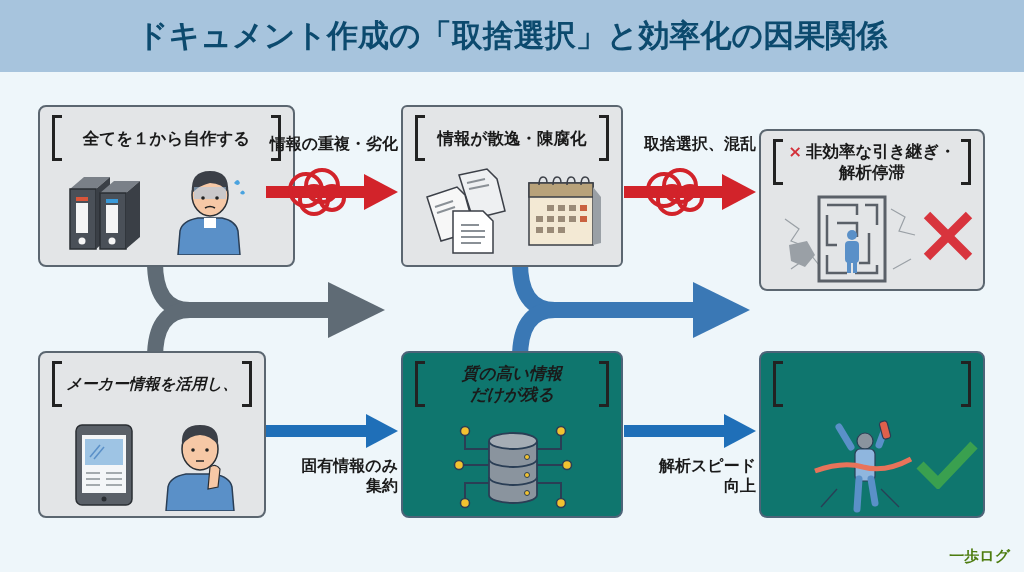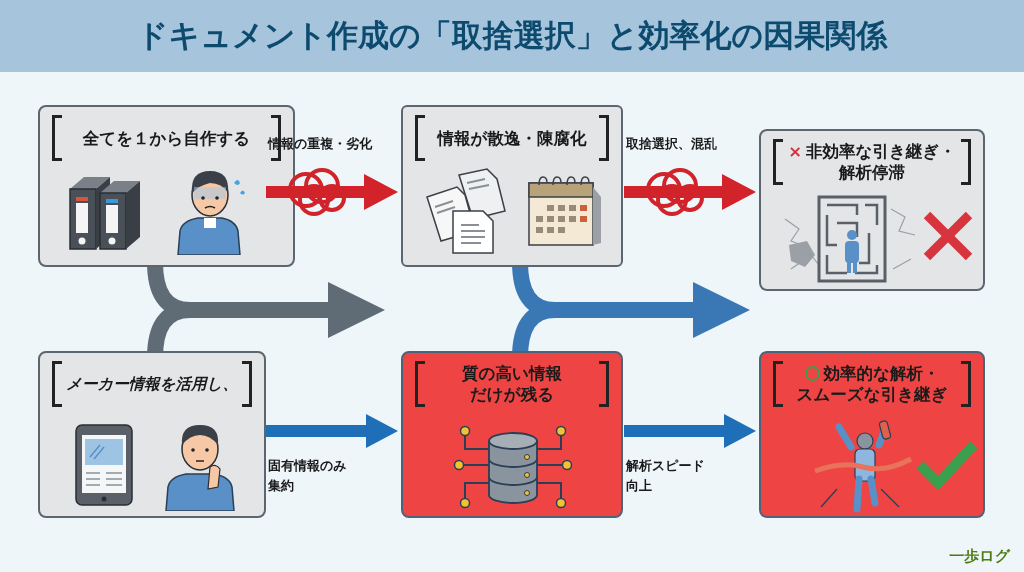--- a/index.html
+++ b/index.html
@@ -15,41 +15,41 @@
     background: #a7c4dd;
     display: flex; align-items: center; justify-content: center;
   }
   .title-bar h1 {
     font-size: 31px; font-weight: bold; color: #0c4a6e; letter-spacing: 0px;
   }
   .box {
     position: absolute; border: 2px solid #5b6670; border-radius: 8px;
   }
   .box.gray { background: #e3e5e7; }
-  .box.blue { background: #ef4444; border-color: #4d6478; }
+  .box.blue { background: #0f766e; border-color: #4d6478; font-style: italic; }
   .box-title {
     position: absolute; left: 10px; right: 10px; top: 8px; height: 46px;
     display: flex; align-items: center; justify-content: center;
     font-weight: bold; font-size: 16.5px; line-height: 21px; text-align: center;
   }
   .bracket {
     position: absolute; top: 0; width: 10px; height: 46px;
     border: 3px solid #222;
   }
   .bracket.l { left: 2px; border-right: none; }
   .bracket.r { right: 2px; border-left: none; }
   .box-title .txt { padding: 0 12px; }
   .mark-x { color: #d3303a; font-weight: bold; margin-right: 4px; }
   .mark-o {
     display: inline-block; width: 15px; height: 15px; border: 2.5px solid #3aa04f;
     border-radius: 50%; vertical-align: -2px; margin-right: 4px;
   }
   .illus { position: absolute; }
   .arrow-label {
-    position: absolute; font-weight: bold; font-size: 13px; text-align: left;
+    position: absolute; font-weight: bold; font-size: 16px; text-align: right;
     line-height: 20px; color: #1a1a1a; white-space: nowrap;
   }
   .watermark {
     position: absolute; right: 14px; bottom: 6px; font-size: 15px; color: #4d7c0f;
     font-weight: bold;
   }
   svg { display: block; }
 </style>
 </head>
 <body>
@@ -304,24 +304,20 @@
   <polygon points="100,0 132,17 100,34" fill="#1f6fb8"></polygon>
 </svg>
 <div class="arrow-label" style="left:626px;top:456px;width:130px;">
   <span>解析スピード</span><br>
   <span>向上</span>
 </div>
 
 <div class="box blue" style="left:759px;top:351px;width:226px;height:167px;">
   <div class="box-title">
     <span class="bracket l"></span>
-    <span class="txt">
-      <span class="mark-o"></span><span>効率的な解析・</span><br>
-      <span>スムーズな引き継ぎ</span>
-    </span>
     <span class="bracket r"></span>
   </div>
   <svg class="illus" style="left:52px;top:66px;" width="100" height="94" viewBox="0 0 100 94">
     <g stroke="#2a3e55" stroke-width="1.2">
       <path d="M26 8 L38 28" stroke="#5a90c8" stroke-width="7" stroke-linecap="round"></path>
       <path d="M66 26 L72 10" stroke="#5a90c8" stroke-width="7" stroke-linecap="round"></path>
       <rect x="68" y="2" width="8" height="18" rx="3" fill="#e0604c" transform="rotate(-15 72 11)"></rect>
       <circle cx="52" cy="22" r="8" fill="#8a949e"></circle>
       <rect x="42" y="30" width="20" height="32" rx="5" fill="#8fb6de"></rect>
       <path d="M46 60 L44 90" stroke="#5a90c8" stroke-width="7" stroke-linecap="round"></path>

